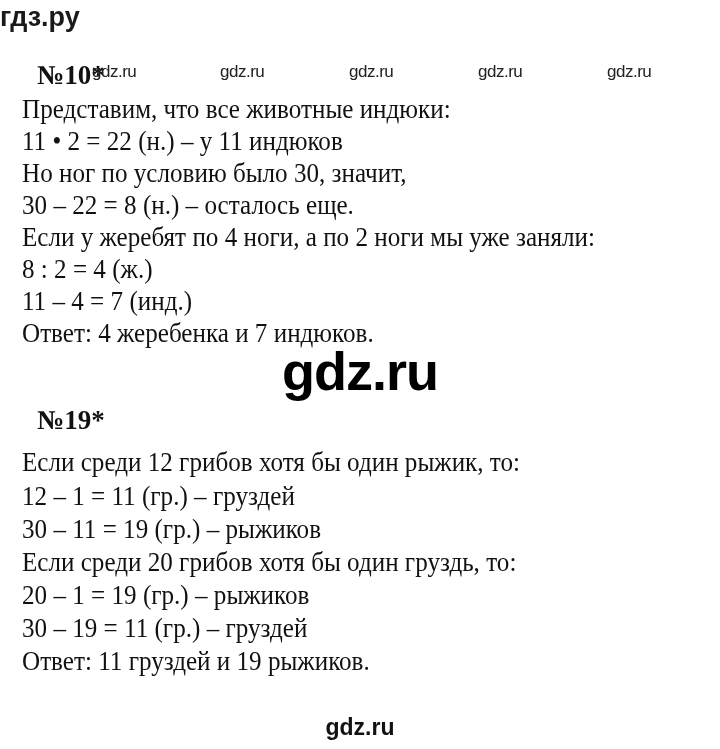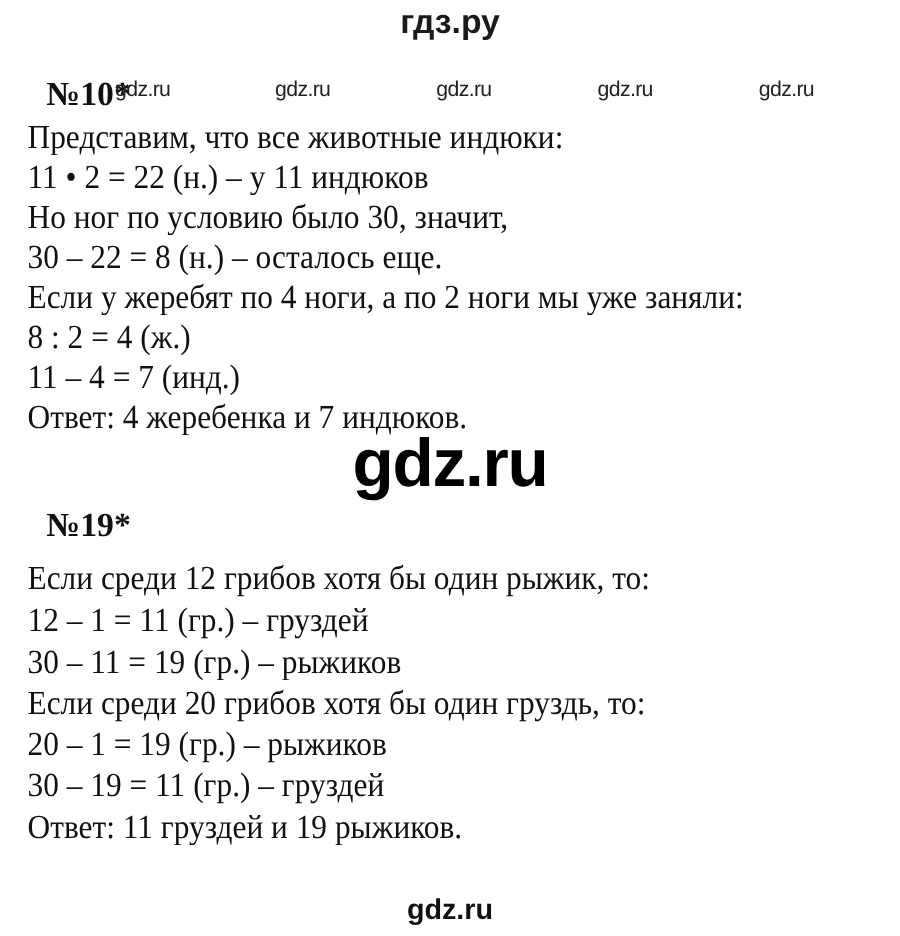--- a/index.html
+++ b/index.html
@@ -1,18 +1,18 @@
 <!DOCTYPE html>
 <html><head>
   <meta charset="utf-8">
   <style>
     html, body { margin: 0; padding: 0; background: #ffffff; }
     body { width: 720px; height: 749px; position: relative; overflow: hidden; color: #111; }
     .site-title {
-      position: absolute; left: 0; width: 720px; top: 2px; text-align: center;
+      position: absolute; left: 0; width: 720px; top: 2px; text-align: left;
       font-family: "Liberation Sans", sans-serif; font-weight: bold; font-size: 27px; color: #1a1a1a;
     }
     .wm-row { position: absolute; top: 62px; left: 0; width: 720px; height: 30px; }
     .wm-small {
       position: absolute; top: 0; font-family: "Liberation Sans", sans-serif; font-size: 17px; color: #222;
       letter-spacing: -0.5px;
     }
     .heading {
       position: absolute; left: 22px; font-family: "Liberation Serif", serif; font-weight: bold; font-size: 27px; color: #111; margin-left: 15px;
     }

